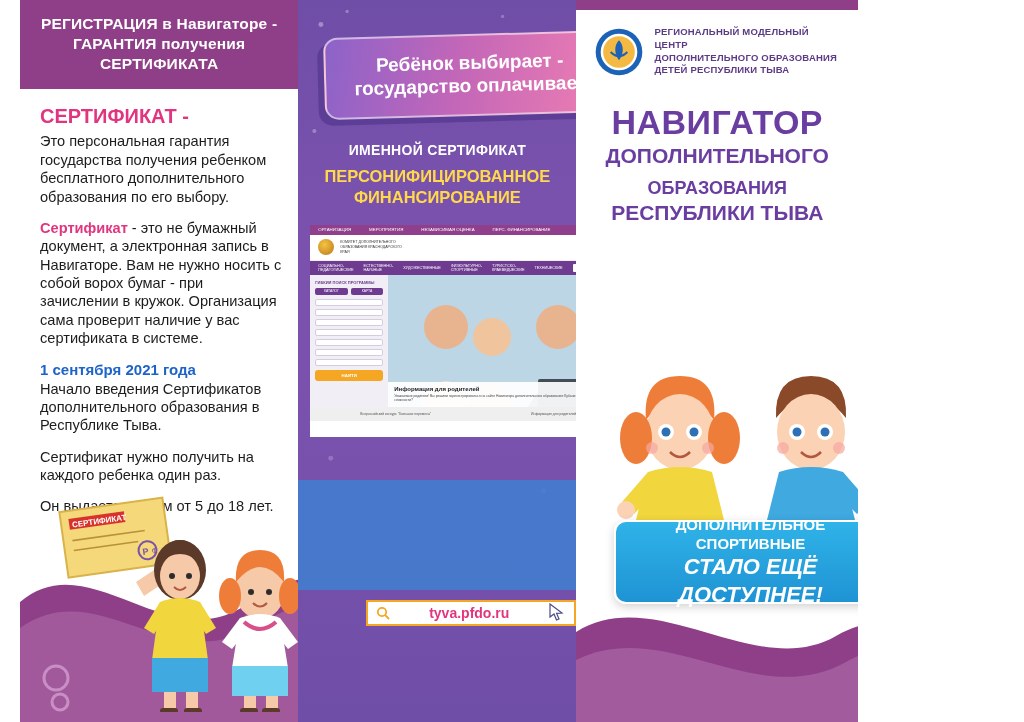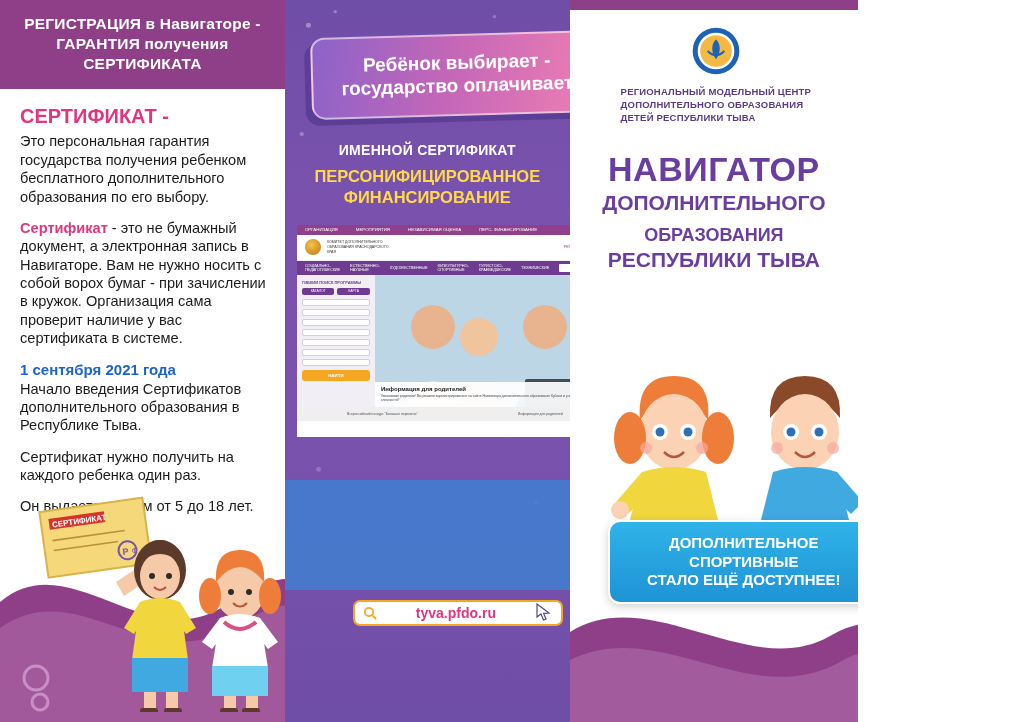--- a/index.html
+++ b/index.html
@@ -6,20 +6,21 @@
   html, body {
     width: 1024px; height: 722px;
     font-family: "Liberation Sans", sans-serif;
     background: #ffffff;
     overflow: hidden;
   }
   .page {
     position: relative;
     width: 858px; height: 722px;
     display: flex;
+    padding-left: 20px;
   }
 
   
   .panel-left {
     position: relative;
     width: 340px; height: 722px;
     background: #ffffff;
     overflow: hidden;
   }
   .left-header {
@@ -171,21 +172,21 @@
   .shot-hero .caption b { font-size:6px; color:#222; }
   .shot-hero .caption p { font-size:3.4px; color:#444; margin-top:2px; line-height:1.3;}
   .shot-foot { height: 14px; background:#efefef; display:flex; align-items:center;
      justify-content:space-around; font-size:3.4px; color:#555; }
   .url-bar {
     position: absolute;
     left: 68px; bottom: 96px;
     width: 210px; height: 26px;
     background: #ffffff;
     border: 2px solid #f5a623;
-    border-radius: 7px;
+    border-radius: 0;
     display: flex; align-items: center;
     padding: 0 8px;
     z-index: 4;
   }
   .url-text {
     flex: 1; text-align: center;
     color: #e2357f; font-weight: bold; font-size: 14px;
   }
   .mid-bottom {
     position: absolute;
@@ -200,21 +201,20 @@
   .panel-right {
     position: relative;
     width: 344px; height: 722px;
     background: #ffffff;
     overflow: hidden;
   }
   .r-topbar { height: 10px; background: #8e3f87; }
   .r-logo-row {
     display: flex; align-items: center; gap: 10px;
     padding: 16px 14px 0 18px;
-    flex-direction: column;
   }
   .r-seal { width: 50px; height: 50px; flex: 0 0 50px; }
   .r-logo-text {
     font-size: 9.5px; font-weight: bold; color: #5b3a86; line-height: 1.35;
     letter-spacing: .2px;
   }
   .r-title {
     margin-top: 26px; text-align: center;
     color: #6a3ea1; font-weight: bold;
   }
@@ -236,21 +236,21 @@
     border-radius: 12px;
     box-shadow: 0 3px 10px rgba(0,0,0,.18);
     color: #ffffff; font-weight: bold;
     display: flex; flex-direction: column;
     align-items: center; justify-content: center;
     text-align: center; line-height: 1.25;
     z-index: 4;
   }
   .blue-box .b1 { font-size: 15px; }
   .blue-box .b2 { font-size: 15px; }
-  .blue-box .b3 { font-size: 15px; }
+  .blue-box .b3 { font-size: 22px; font-style: italic; }
   .r-wave { position:absolute; left:0; bottom:0; width:344px; height:150px; z-index:1; }
 </style>
 </head>
 <body>
 
 <div class="page">
 
   <section class="panel-left">
 
     <div class="left-header">РЕГИСТРАЦИЯ в Навигаторе - ГАРАНТИЯ получения СЕРТИФИКАТА</div>

